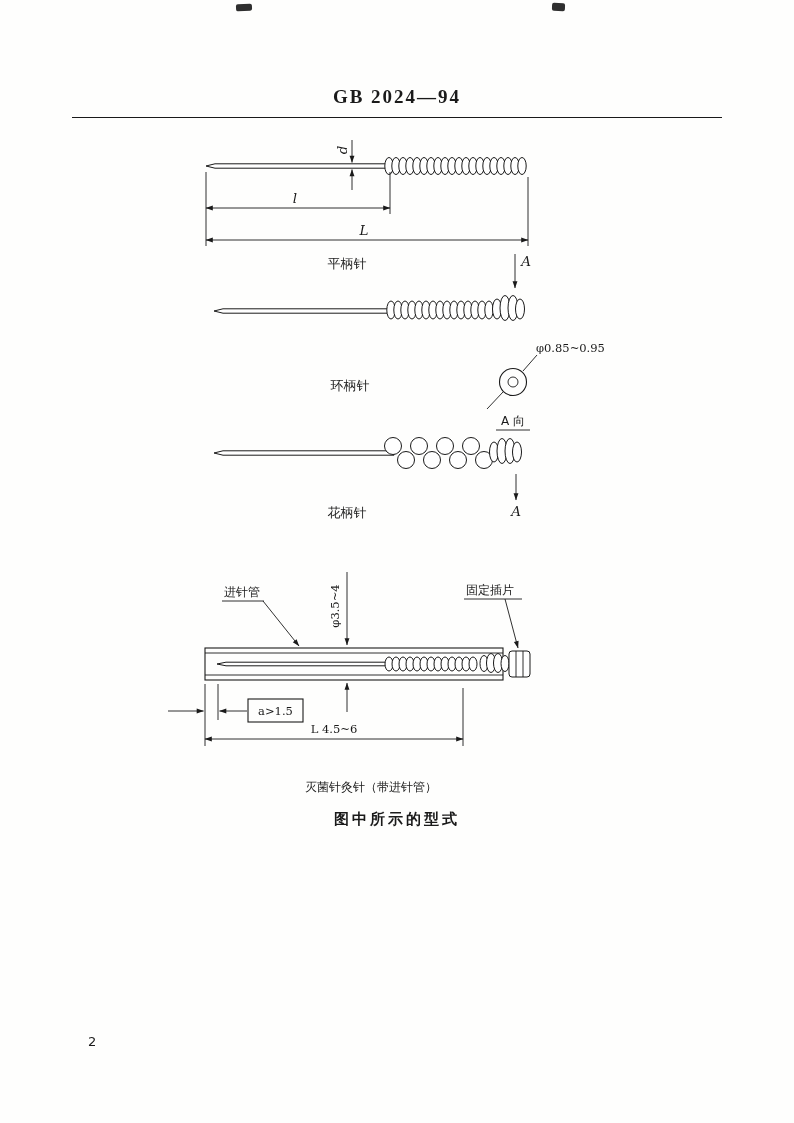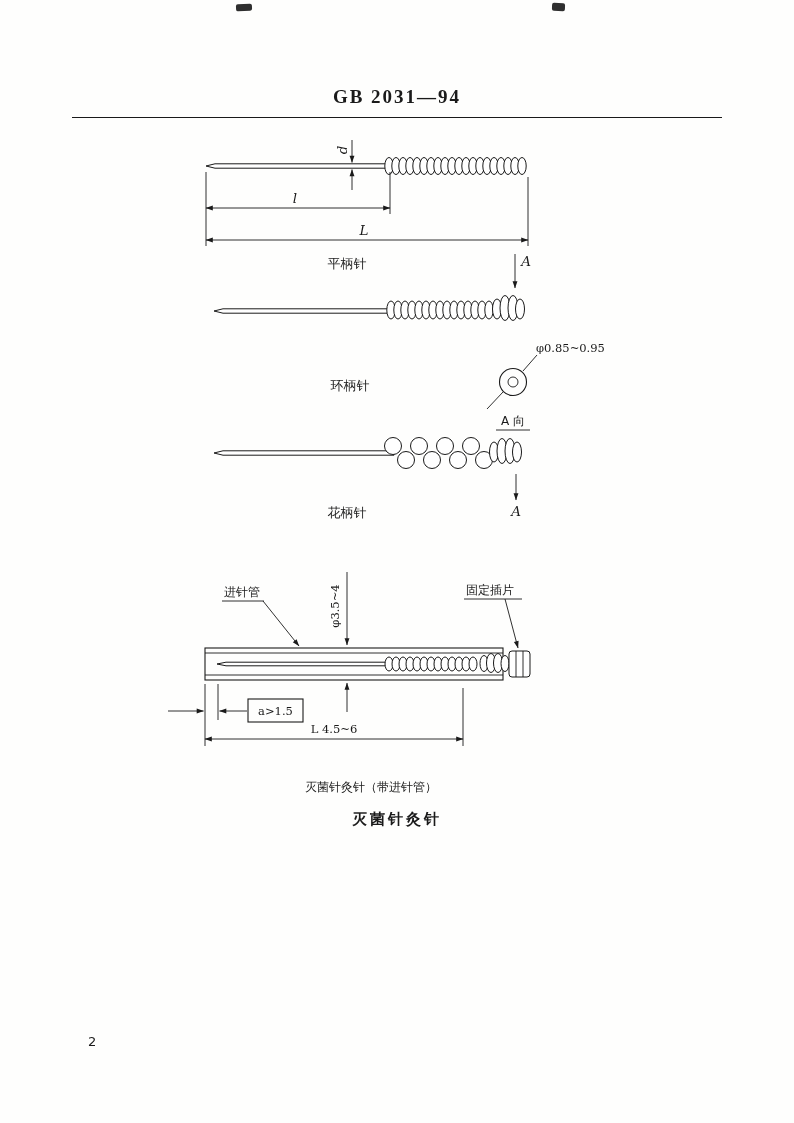--- a/index.html
+++ b/index.html
@@ -34,21 +34,21 @@
   .coil ellipse { fill:#ffffff; stroke:#1a1a1a; stroke-width:1; }
 </style>
 </head>
 <body>
 
 <div class="page">
 
   <div class="artifact" style="top:4px;left:236px;width:16px;height:7px;transform:rotate(-3deg)"></div>
   <div class="artifact" style="top:3px;left:552px;width:13px;height:8px;transform:rotate(2deg)"></div>
 
-  <div class="header-title">GB 2031—94</div>
+  <div class="header-title">GB 2024—94</div>
   <div class="top-rule"></div>
 
   <svg class="drawing" width="794" height="1123" viewBox="0 0 794 1123" xmlns="http://www.w3.org/2000/svg">
     <defs>
       <marker id="arr" viewBox="0 0 10 10" refX="9.5" refY="5" markerWidth="11" markerHeight="8" orient="auto-start-reverse">
         <path d="M0,1.6 L10,5 L0,8.4 Z" fill="#1a1a1a"></path>
       </marker>
     </defs>
 
     <g>
@@ -207,15 +207,15 @@
       <rect class="draw-line" x="248" y="699" width="55" height="23"></rect>
       <text class="dim-sm" x="275.5" y="715" text-anchor="middle">a&gt;1.5</text>
 
       <line class="dim-line" x1="463" y1="688" x2="463" y2="746"></line>
       <line class="dim-line" x1="205" y1="739" x2="463" y2="739" marker-start="url(#arr)" marker-end="url(#arr)"></line>
       <text class="dim-sm" x="334" y="733" text-anchor="middle">L 4.5~6</text>
       <text class="cn cn-sm" x="371" y="791" text-anchor="middle">灭菌针灸针（带进针管）</text>
     </g>
   </svg>
 
-  <div class="caption">灭菌针灸针</div>
+  <div class="caption">图中所示的型式</div>
   <div class="page-number">2</div>
 </div>
 
 </body></html>

